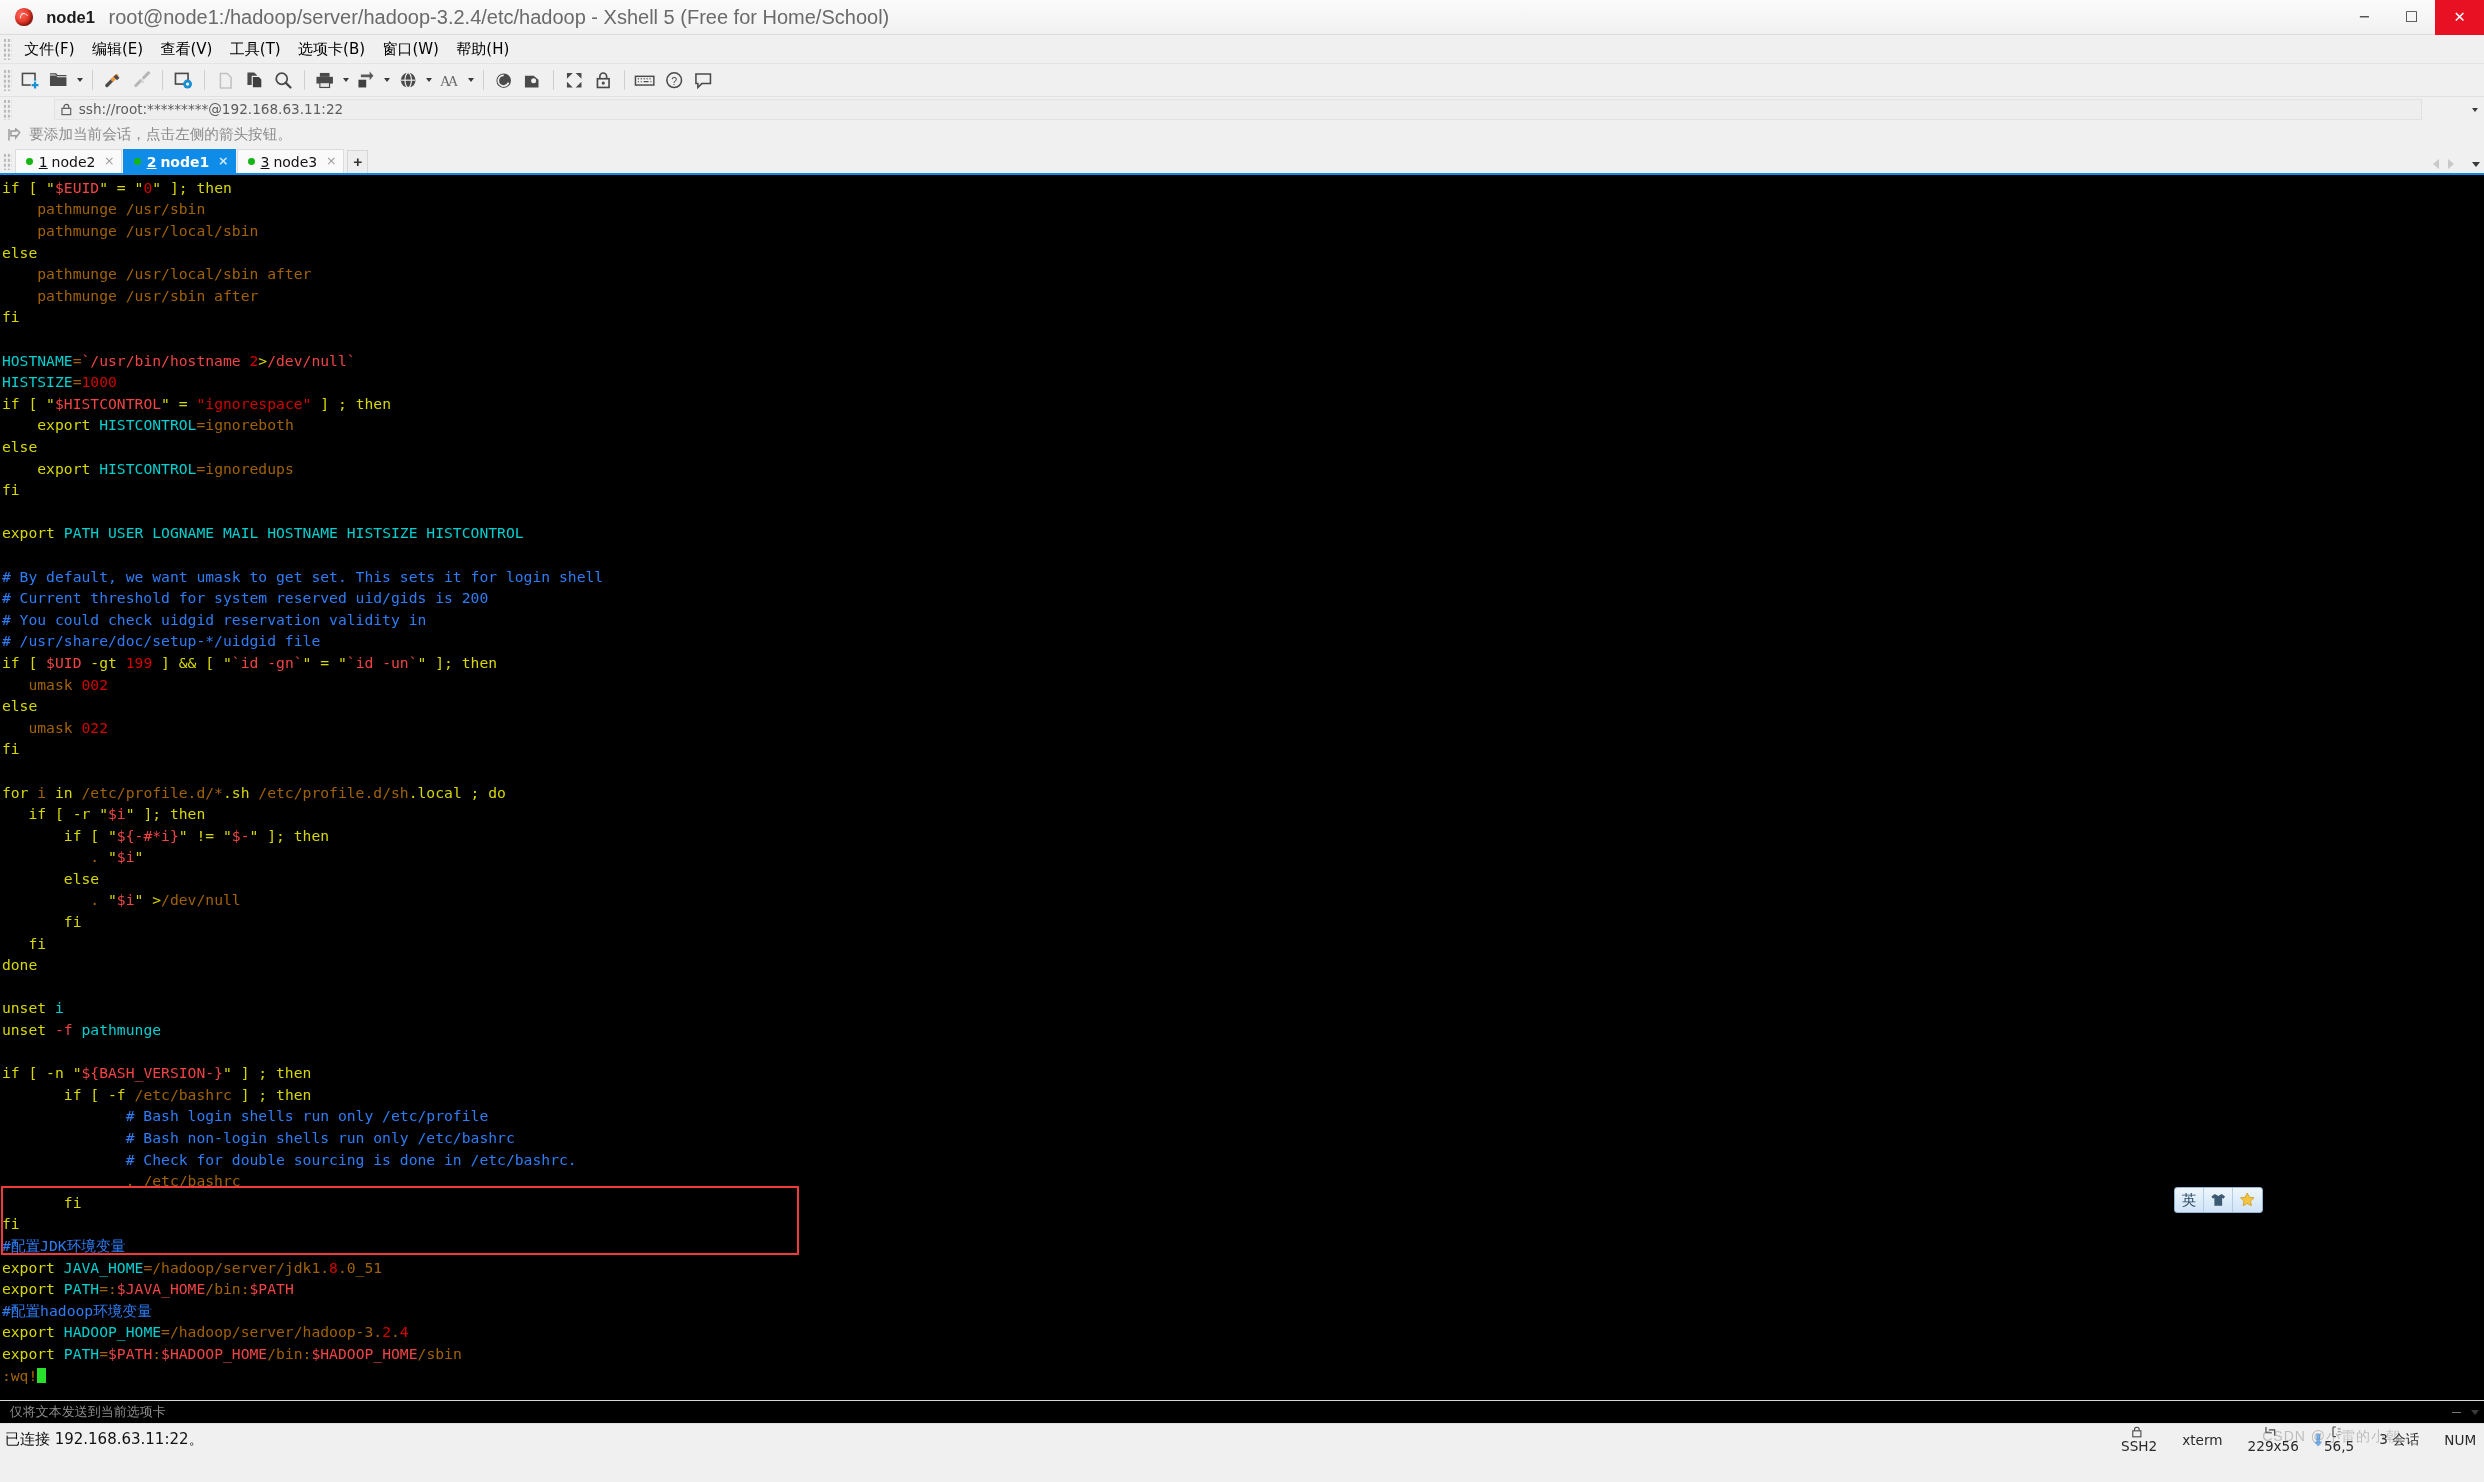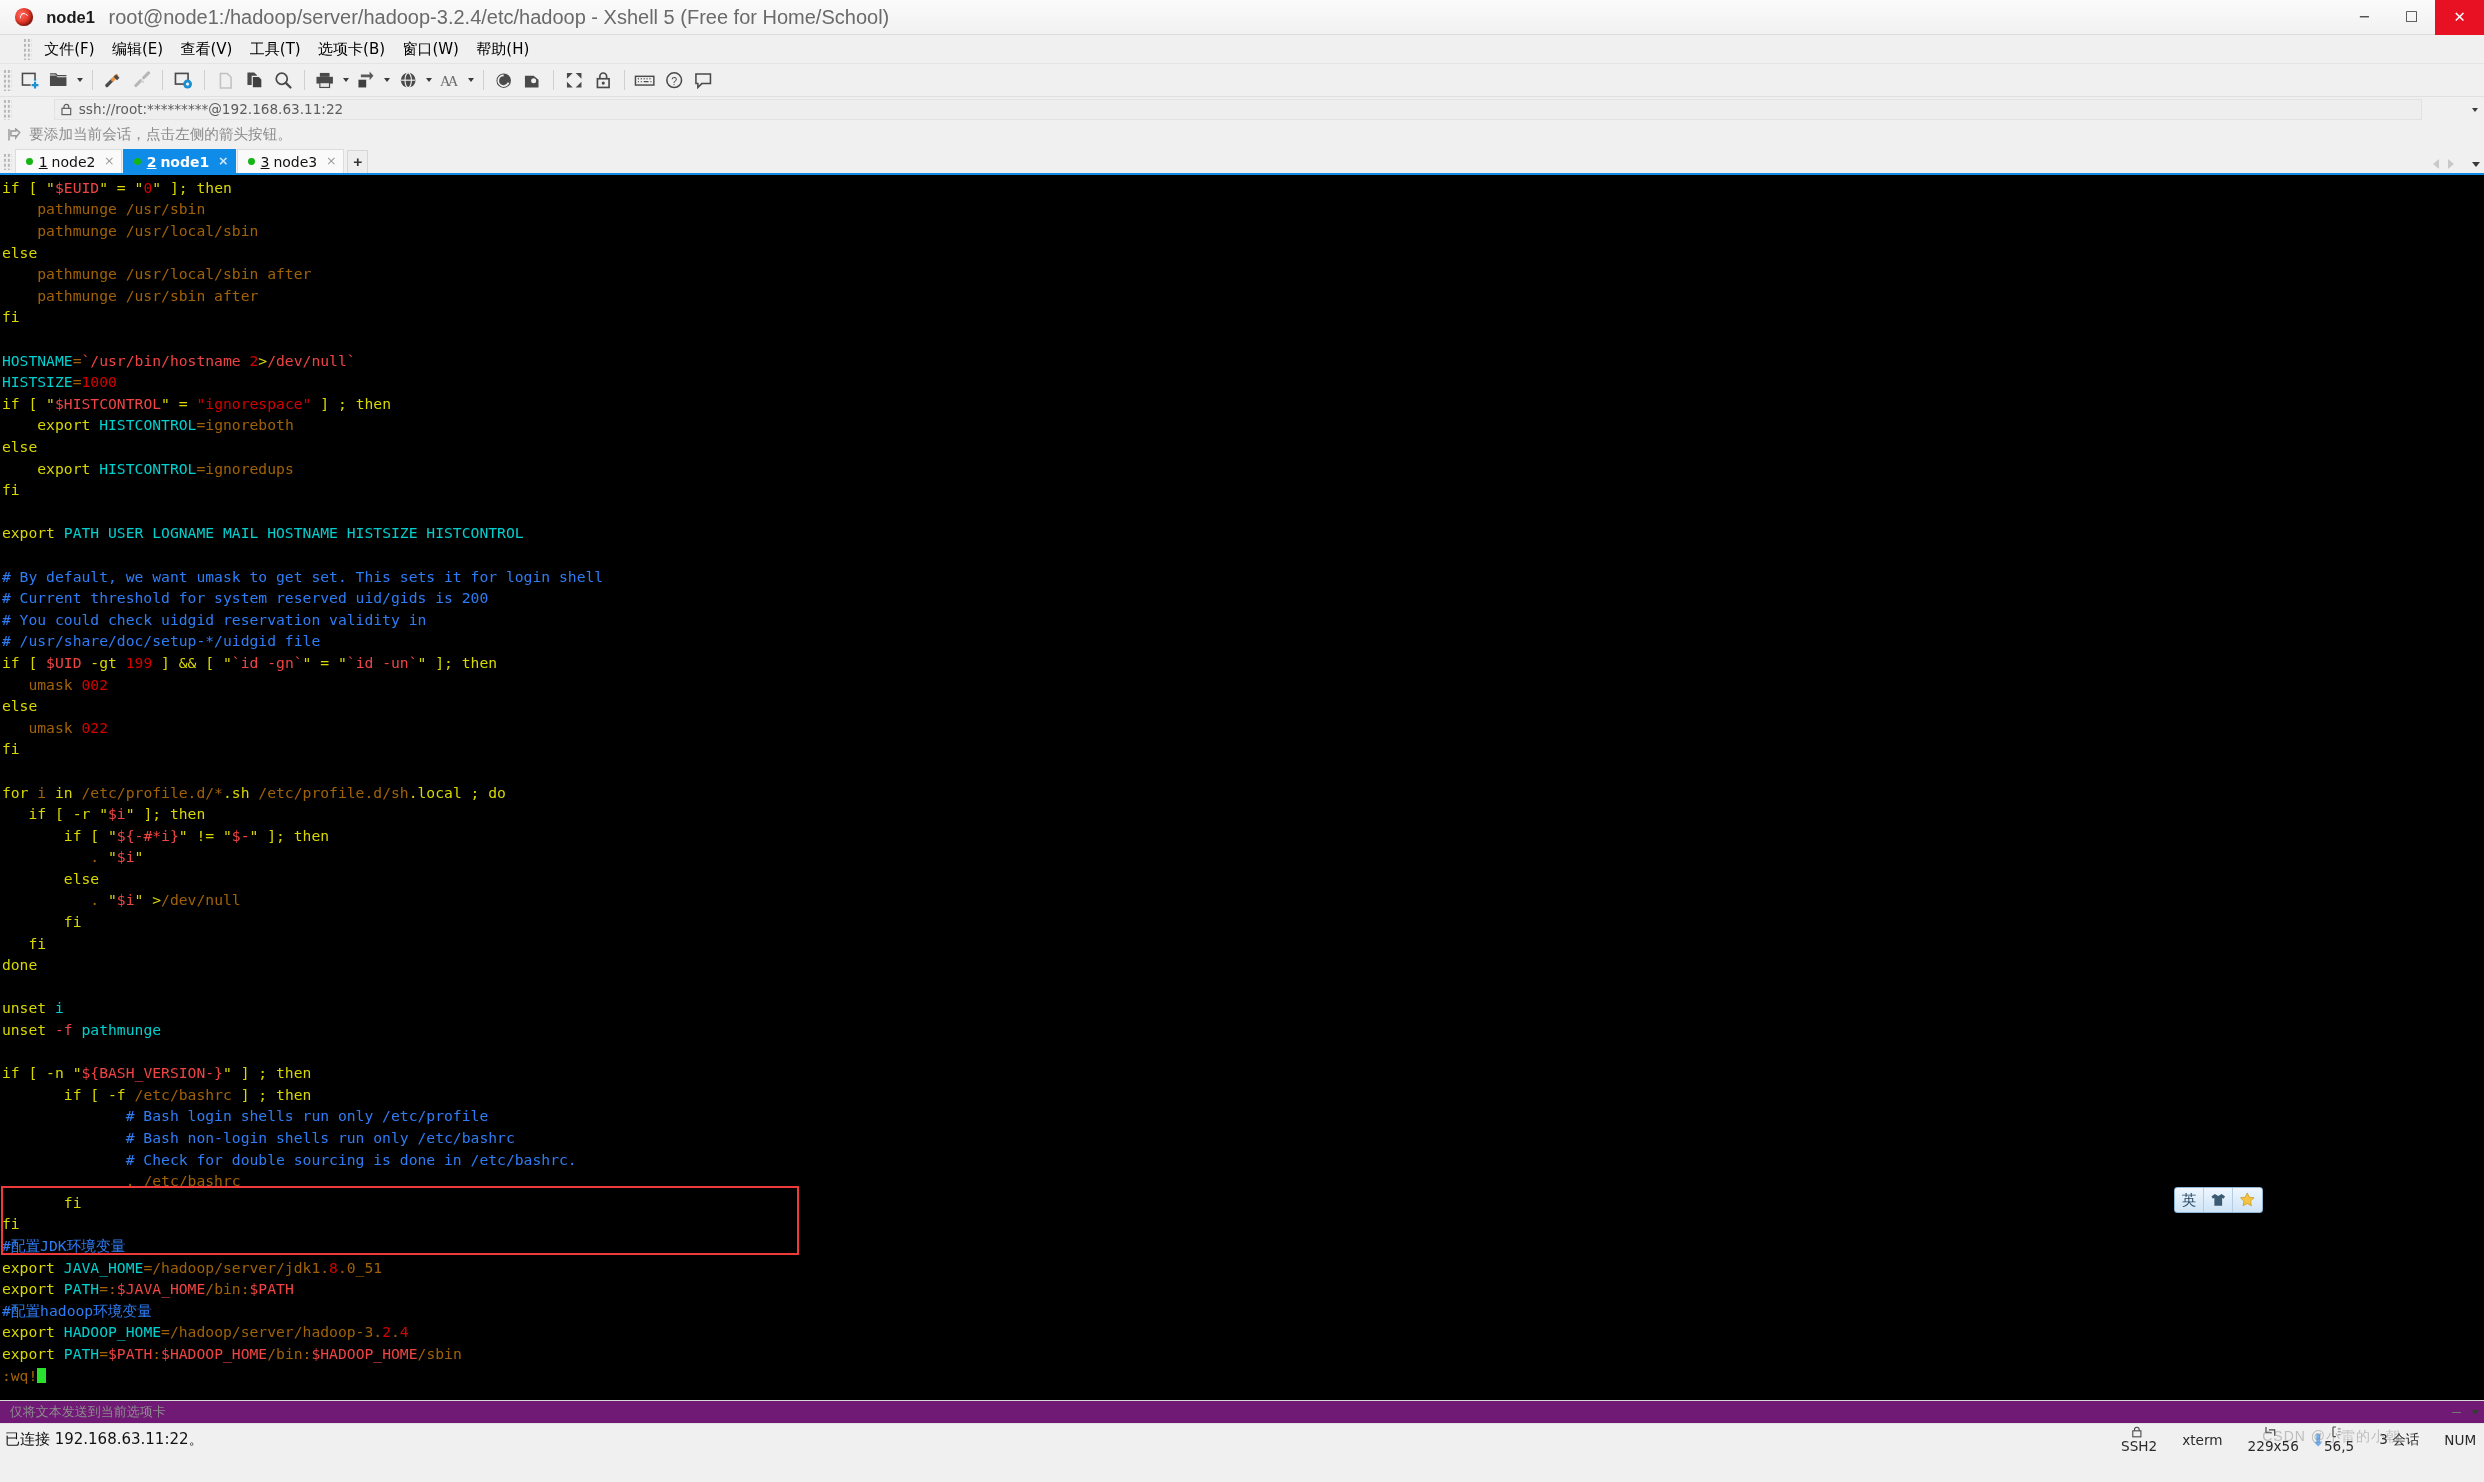--- a/index.html
+++ b/index.html
@@ -50,21 +50,20 @@
     font-size: 14.6px; color: #333;
   }
   .win-btn.close { background: #e81123; color: #fff; width: 49px; }
   .win-btn .glyph { line-height: 1; font-family: "DejaVu Sans", sans-serif; }
 
   
   .menubar {
     height: 29px; background: #f0f0f0;
     display: flex; align-items: center;
     border-bottom: 1px solid #e4e4e4;
-    padding-left: 20px;
   }
   .grip {
     width: 8.7px; height: 21.3px; margin: 0 3.9px 0 2.9px;
     background-image: radial-gradient(#b6b6b6 42%, transparent 44%);
     background-size: 3.9px 4.9px;
     flex: 0 0 auto;
   }
   .menu-item {
     padding: 2.9px 8.7px; font-size: 15px; color: #000;
     white-space: nowrap; font-family: "DejaVu Sans", sans-serif;
@@ -213,21 +212,21 @@
     width: 29px; height: 26px; display: flex;
     align-items: center; justify-content: center;
     border-right: 1px solid #b4cde3;
     font-family: "DejaVu Sans", sans-serif;
     font-size: 14.6px; color: #2b4a63;
   }
   .ime .cell:last-child { border-right: none; }
 
   
   .sendbar {
-    height: 23px; background: #701a75;
+    height: 23px; background: #000000;
     border-top: 1px solid #d8d8d8;
     display: flex; align-items: center;
     position: relative;
   }
   .sendbar .txt {
     font-size: 13px; color: #8d8d8d; margin-left: 9.7px;
     font-family: "DejaVu Sans", sans-serif;
   }
   .sendbar-right {
     position: absolute; right: 4.9px; top: 0; height: 23px;

